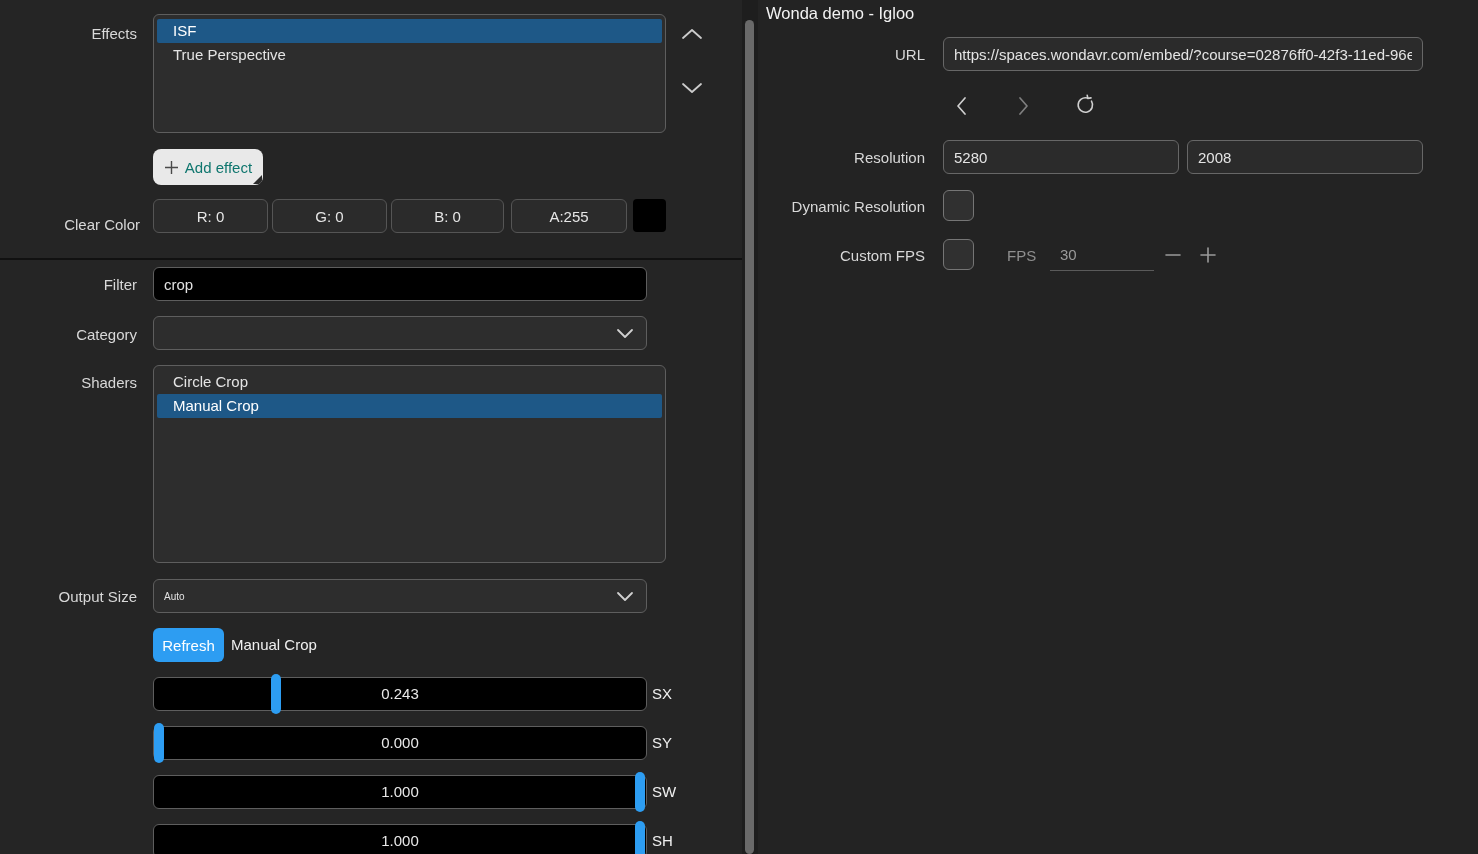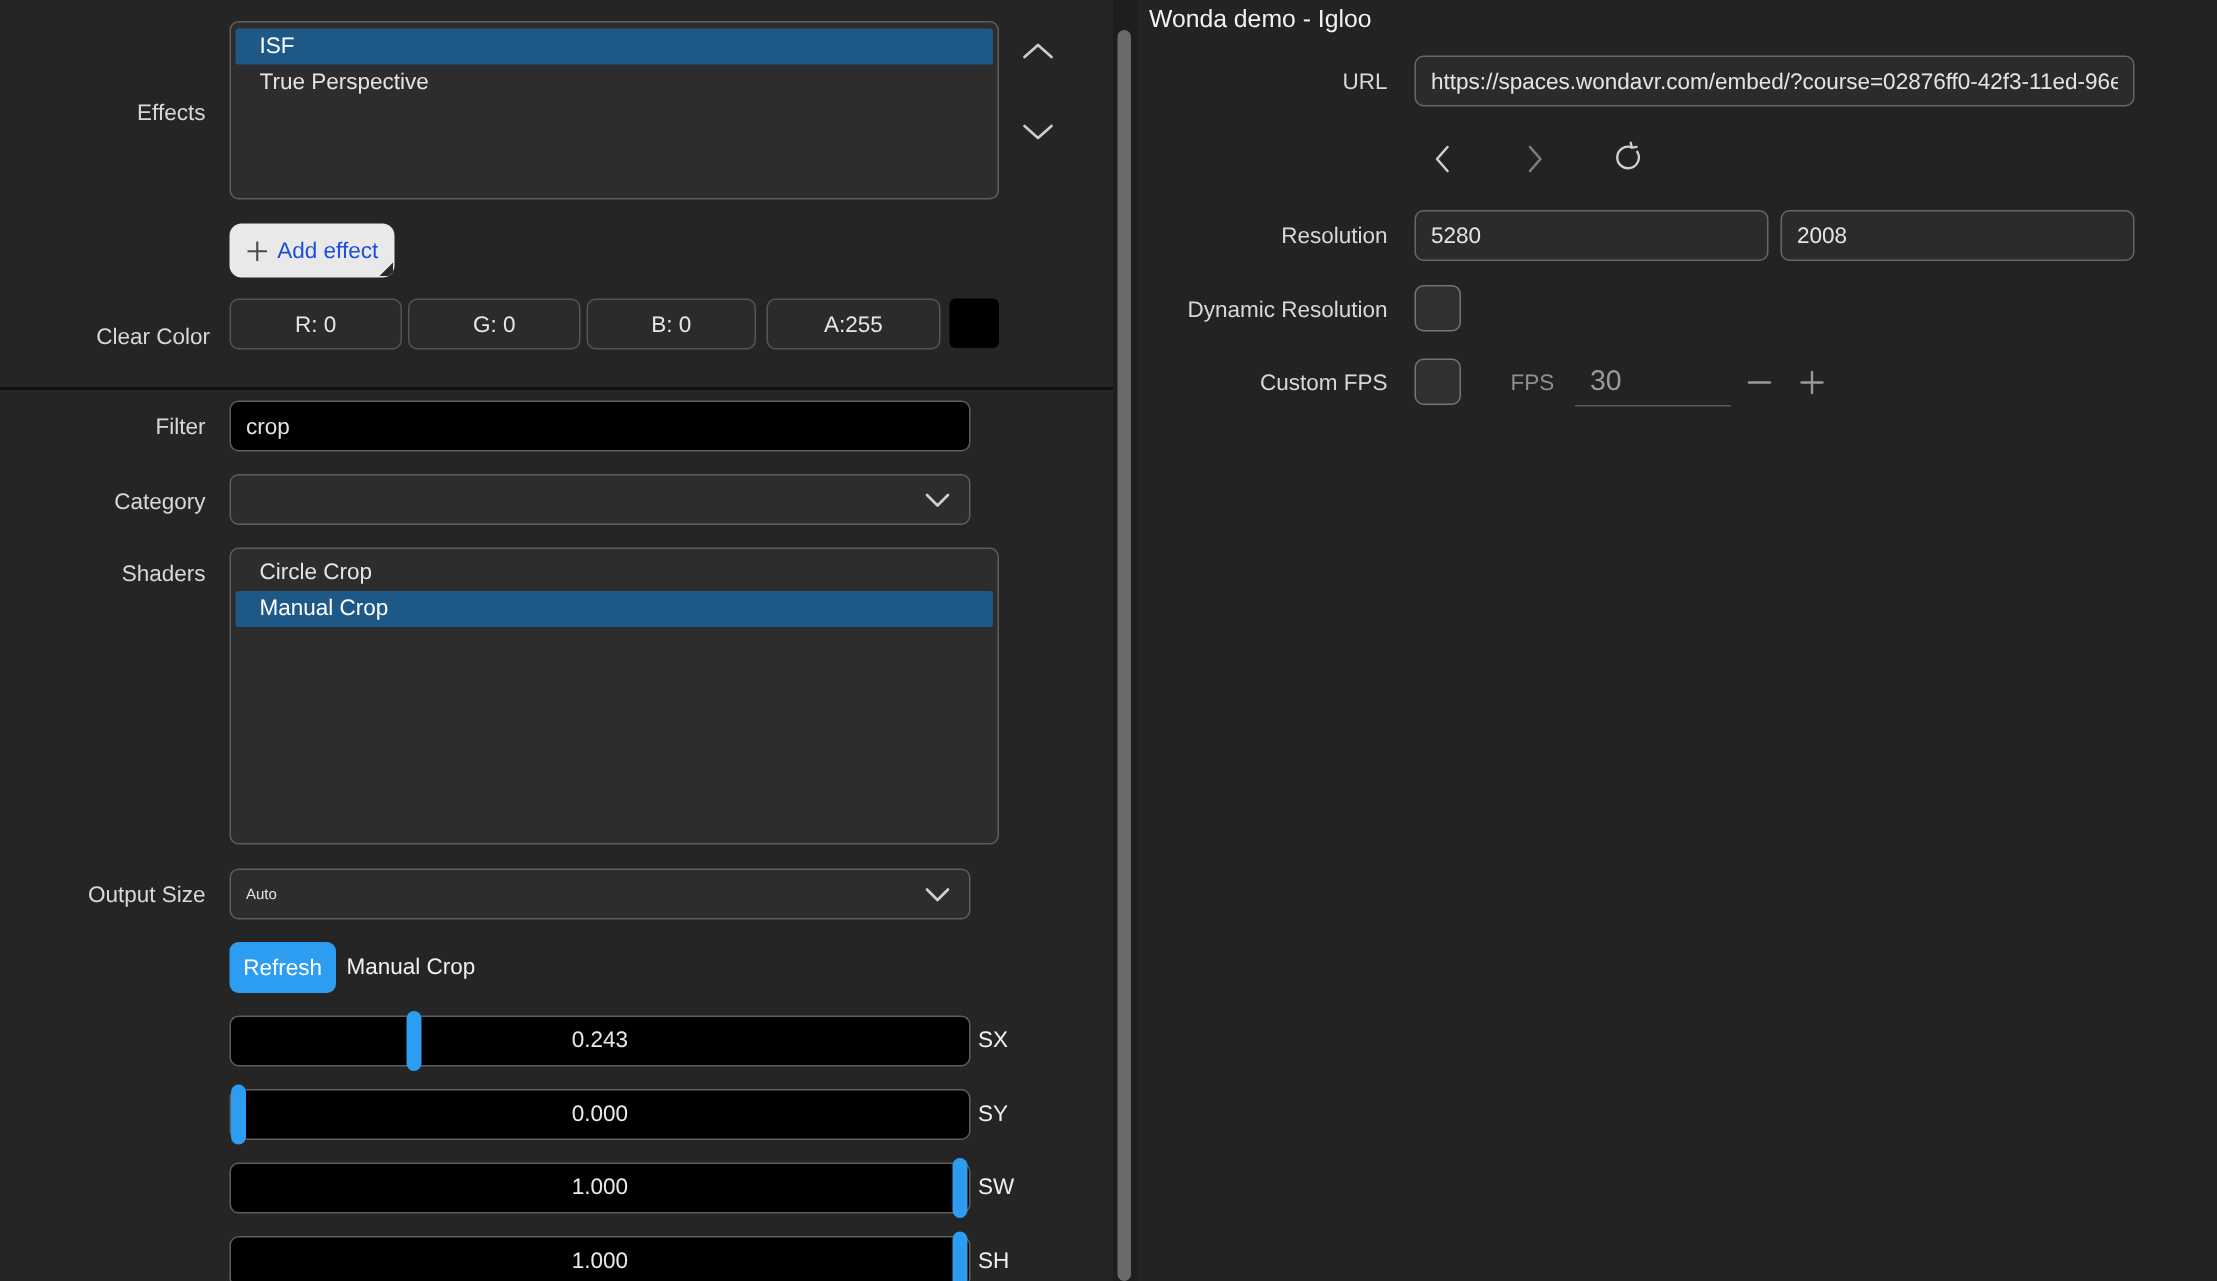--- a/index.html
+++ b/index.html
@@ -81,21 +81,21 @@
   .slider-thumb {
     position:absolute; top:-4px; width:10px; height:40px;
     background:#2d9df2; border-radius:5px;
   }
   .slider-label {
     position:absolute; left:652px; font-size:15px; color:#f0f0f0;
   }
 
   #add-effect-button {
     position:absolute; left:153px; top:149px; width:110px; height:36px;
-    background:#e9e9e9; border:none; border-radius:8px; color:#1d4ed8;
+    background:#e9e9e9; border:none; border-radius:8px; color:#0f766e;
     font-size:15px; font-family:"Liberation Sans", sans-serif;
     display:flex; align-items:center; justify-content:center; gap:6px;
     cursor:pointer; overflow:hidden;
   }
   #add-effect-corner {
     position:absolute; right:1px; bottom:1px; width:0; height:0;
     border-left:9px solid transparent; border-bottom:9px solid #2a2a2a;
   }
 
   .reorder-btn {
@@ -126,31 +126,31 @@
   .nav-btn { position:absolute; background:none; border:none; padding:0; cursor:pointer; }
   .checkbox {
     position:absolute; left:185px; width:31px; height:31px;
     background:#303030; border:1px solid #757575; border-radius:6px;
     cursor:pointer;
   }
   #fps-label { position:absolute; left:249px; top:247px; font-size:15px; color:#8f8f8f; }
   #fps-input {
     position:absolute; left:292px; top:239px; width:104px; height:32px;
     background:transparent; border:none; border-bottom:1px solid #5a5a5a;
-    color:#9a9a9a; font-size:19px; padding:0 0 0 10px;
+    color:#9a9a9a; font-size:15px; padding:0 0 0 10px;
     font-family:"Liberation Sans", sans-serif; outline:none;
   }
   .fps-step-btn { position:absolute; top:247px; background:none; border:none; padding:0; cursor:pointer; }
 </style>
 </head>
 <body>
 
 <div id="left-panel">
 
-  <div class="form-label" style="left:0; top:25px; width:137px;margin-top:42px;">Effects</div>
+  <div class="form-label" style="left:0; top:25px; width:137px;">Effects</div>
 
   <div class="listbox" style="left:153px; top:14px; width:513px; height:119px;">
     <div class="list-item selected">ISF</div>
     <div class="list-item">True Perspective</div>
   </div>
 
   <button class="reorder-btn" style="top:25px;">
     <span>
       <svg width="26" height="16" viewBox="0 0 26 16">
           <polyline points="4,12 13,4 22,12" fill="none" stroke="#cccccc" stroke-width="1.8" stroke-linecap="round" stroke-linejoin="round"></polyline>

